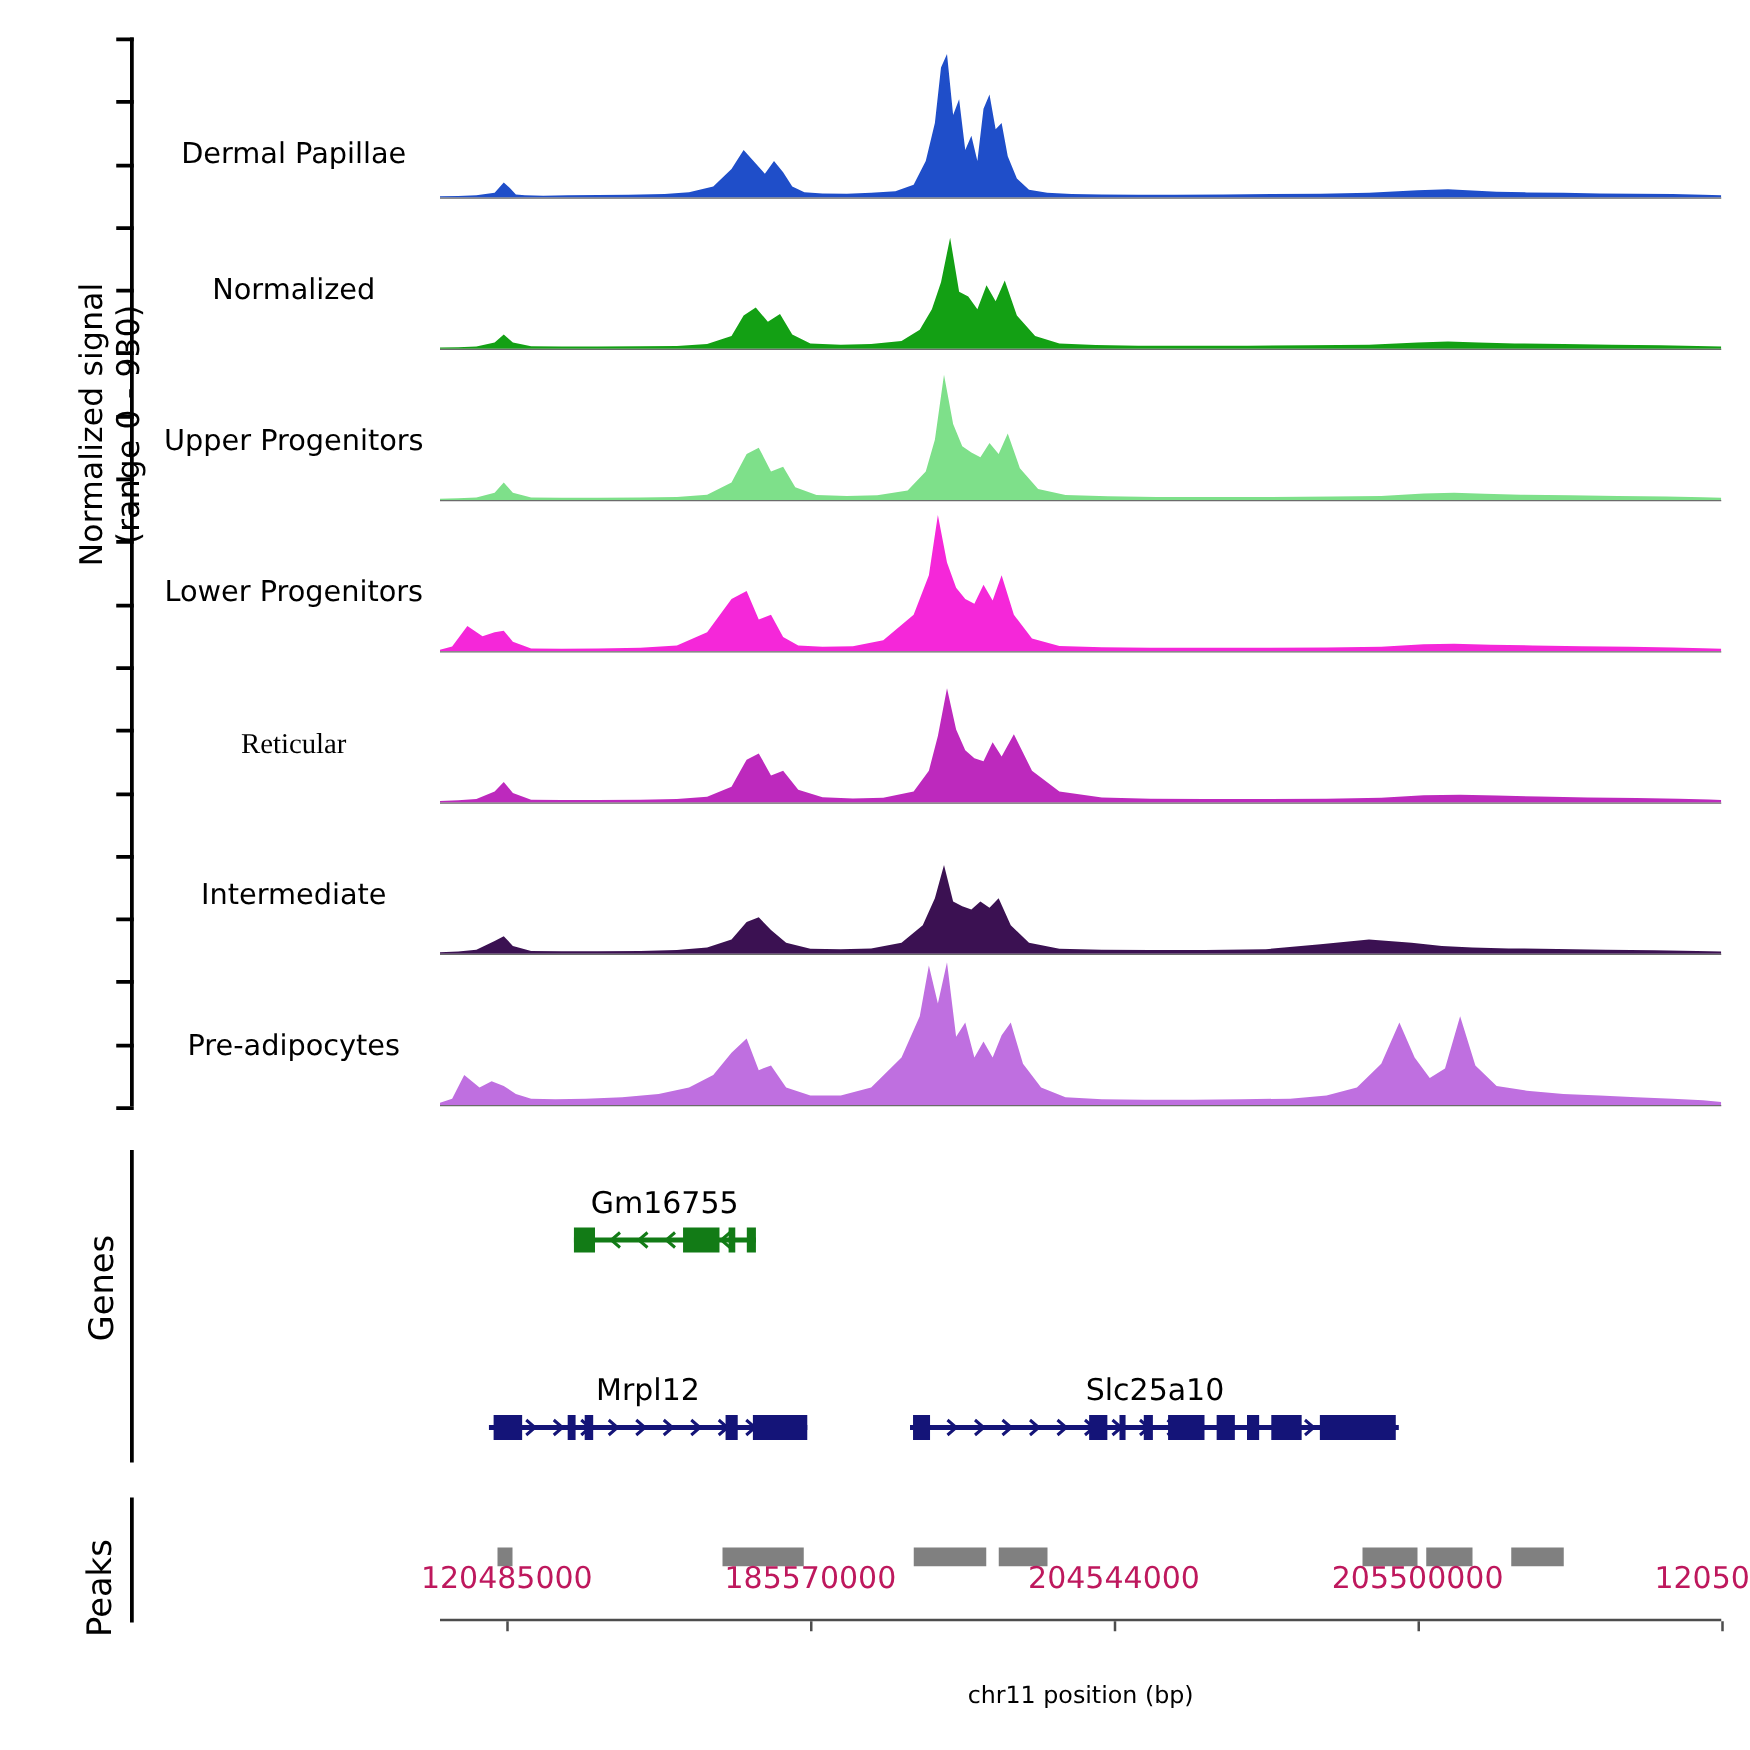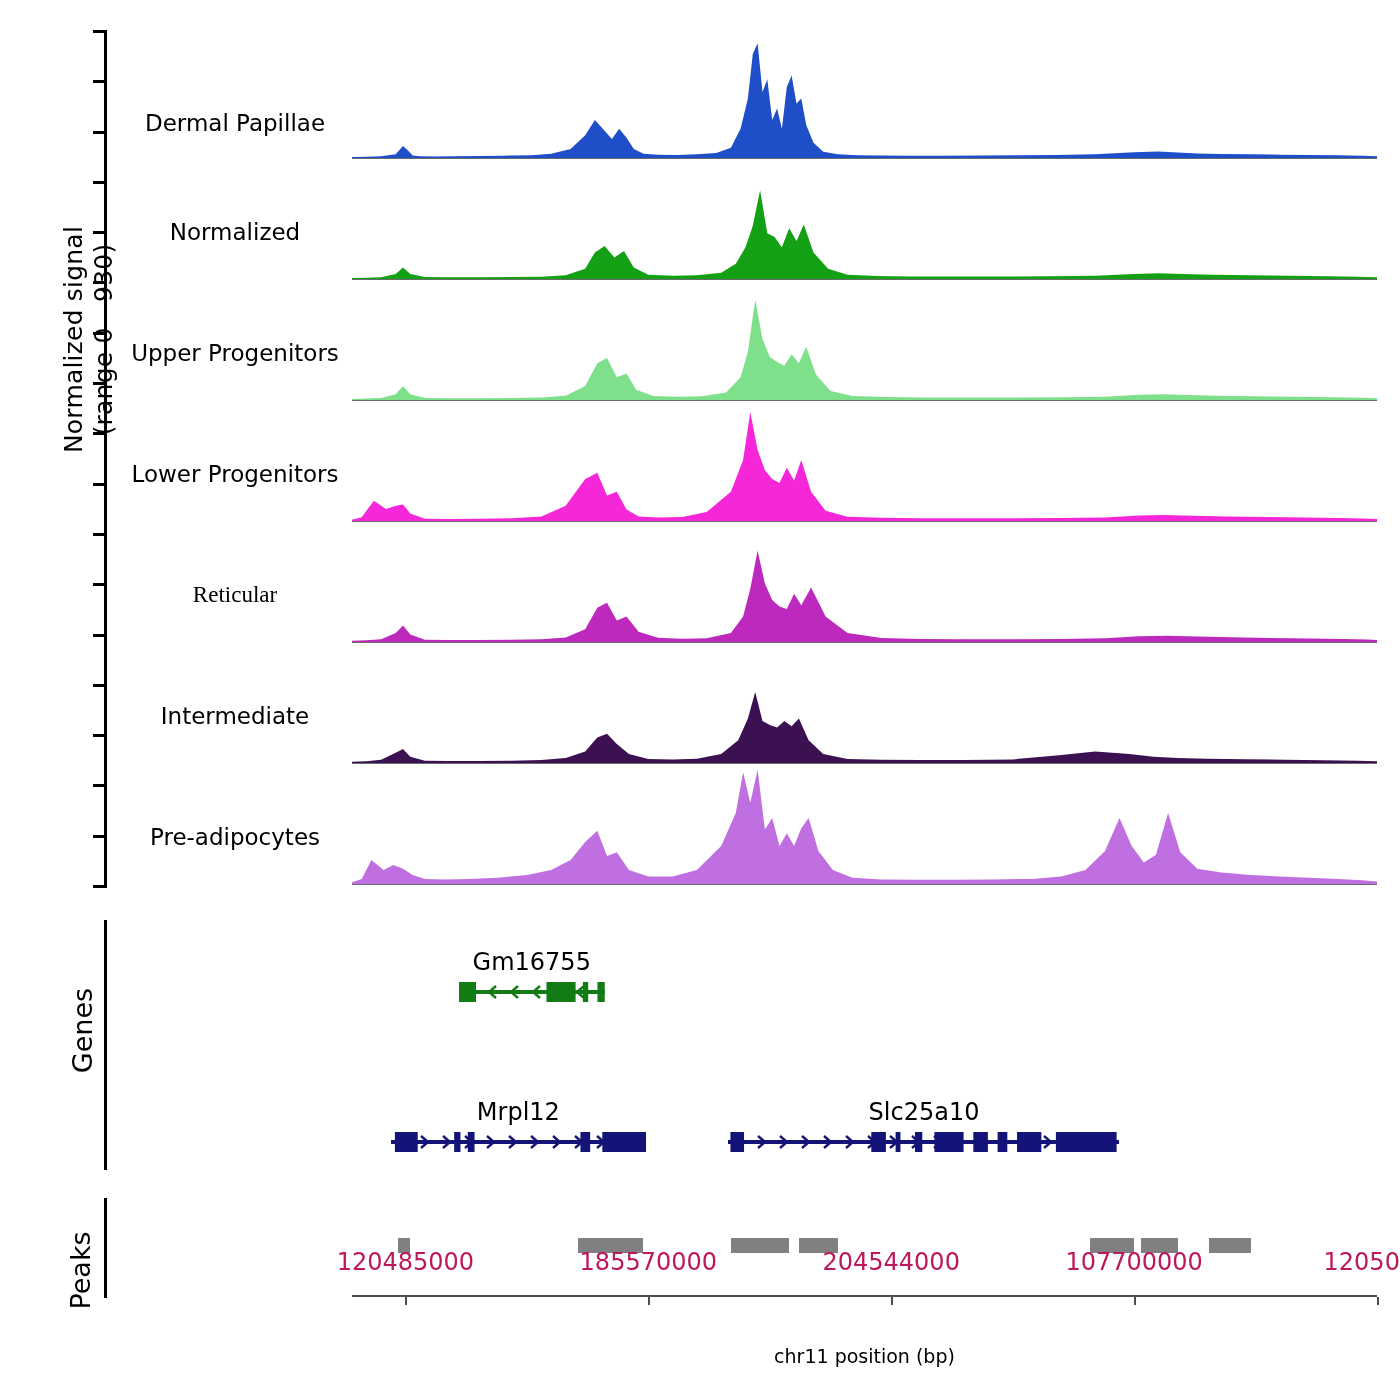--- a/index.html
+++ b/index.html
@@ -354,19 +354,19 @@
 
   <div class="abs" id="x-axis-line"></div>
   <div id="x-axis-ticks">
       <div class="x-tick" style="left: 405.436px;"></div>
       <div class="x-tick-label" style="left: 405.436px;">120485000</div>
       <div class="x-tick" style="left: 648.327px;"></div>
       <div class="x-tick-label" style="left: 648.327px;">185570000</div>
       <div class="x-tick" style="left: 891.218px;"></div>
       <div class="x-tick-label" style="left: 891.218px;">204544000</div>
       <div class="x-tick" style="left: 1134.11px;"></div>
-      <div class="x-tick-label" style="left: 1134.11px;">107700000</div>
+      <div class="x-tick-label" style="left: 1134.11px;">205500000</div>
       <div class="x-tick" style="left: 1377px;"></div>
       <div class="x-tick-label" style="left: 1377px;">1205050</div>
     </div>
   <div class="abs" id="x-axis-title">chr11 position (bp)</div>
 
 </div>
 
 </body></html>

